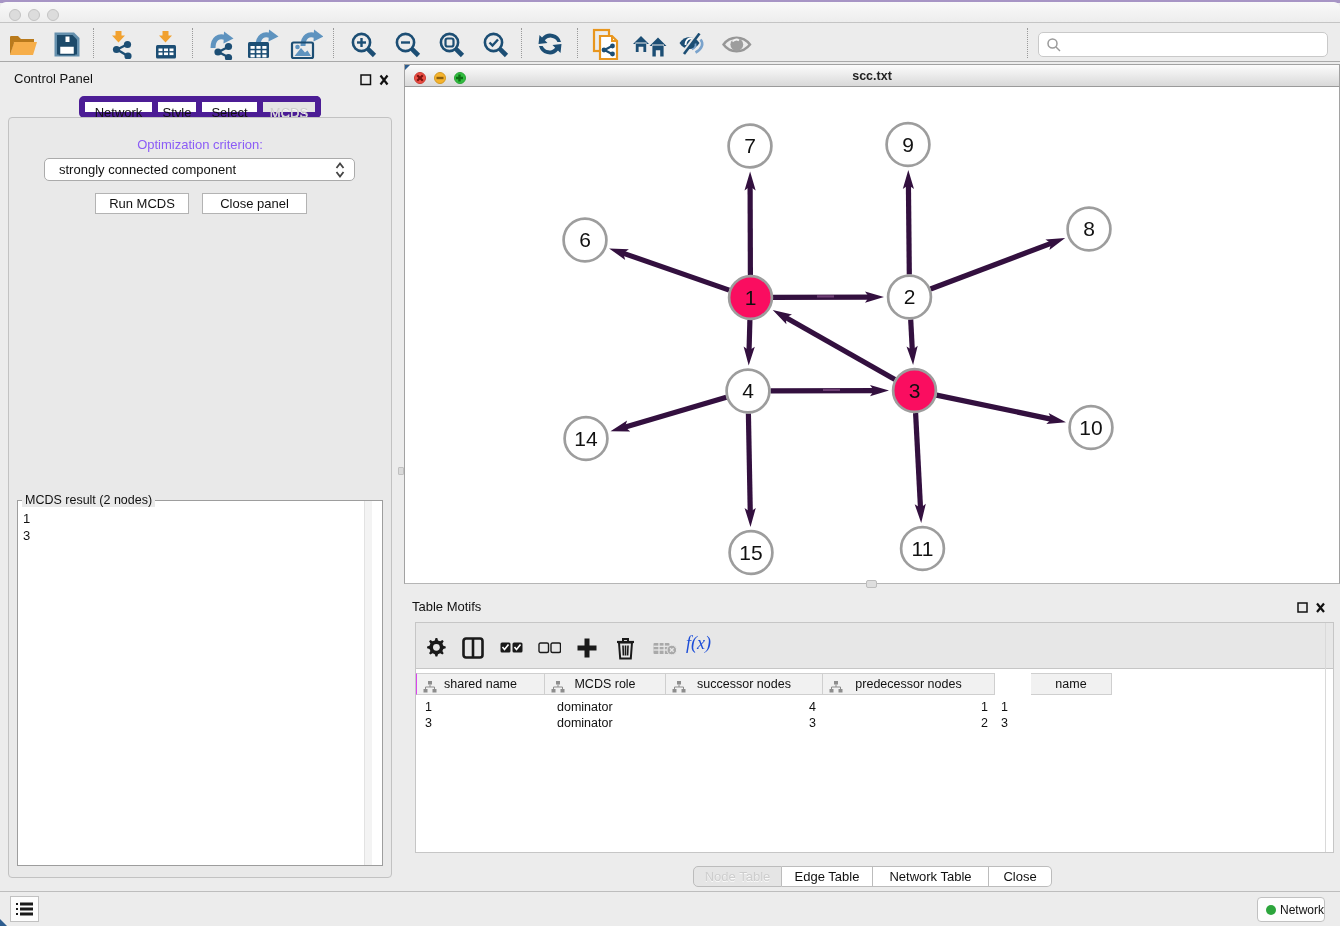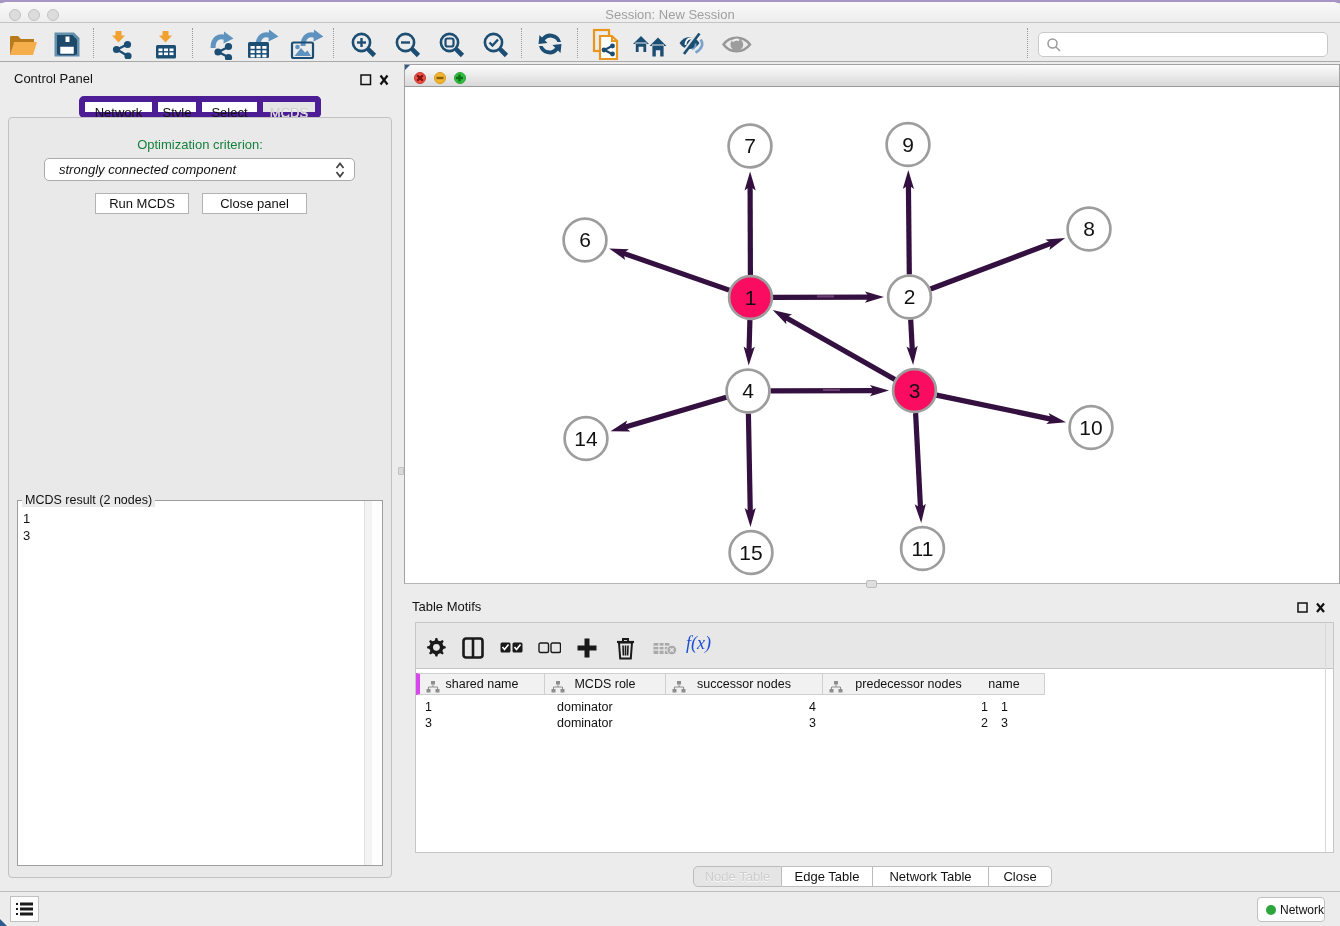--- a/index.html
+++ b/index.html
@@ -9,22 +9,22 @@
 .titlebar{left:0;top:2px;width:1340px;height:21px;background:linear-gradient(#f9f9f9,#ededed);border-bottom:1px solid #c4c4c4;border-radius:6px 6px 0 0;}
 .tl{width:12px;height:12px;border-radius:50%;background:#dcdcdc;border:1px solid #c3c3c3;position:absolute;top:7px;}
 .wtitle{width:100%;text-align:center;color:#9f9f9f;font-size:13px;top:5px;position:absolute;}
 .toolbar{left:0;top:23px;width:1340px;height:39px;background:#ececec;border-bottom:1px solid #a9a9a9;}
 .sep{position:absolute;top:28px;height:30px;width:1px;border-left:1px dotted #9a9a9a;}
 .searchbox{position:absolute;left:1038px;top:32px;width:290px;height:25px;background:#fff;border:1px solid #c9c9c9;border-radius:5px;}
 
 .cp-title{left:14px;top:71px;font-size:13px;color:#111;}
 .tab{position:absolute;top:96px;height:22px;background:#fff;border:6px solid #4c1d95;font-size:13px;color:#111;text-align:center;line-height:21px;}
 .pane{left:8px;top:117px;width:384px;height:761px;background:#e9e9e9;border:1px solid #c2c2c2;border-radius:4px;}
-.optlabel{left:0;top:137px;width:400px;text-align:center;font-size:13px;color:#15803d;}
-.dropdown{left:44px;top:158px;width:311px;height:23px;background:#fff;border:1px solid #ababab;border-radius:5px;font-size:13px;line-height:21px;color:#111;font-style:italic;}
+.optlabel{left:0;top:137px;width:400px;text-align:center;font-size:13px;color:#8b5cf6;}
+.dropdown{left:44px;top:158px;width:311px;height:23px;background:#fff;border:1px solid #ababab;border-radius:5px;font-size:13px;line-height:21px;color:#111;}
 .btn{position:absolute;height:21px;background:#fff;border:1px solid #b3b3b3;border-radius:0;font-size:13px;color:#111;text-align:center;line-height:19px;top:193px;}
 .fieldset{left:17px;top:500px;width:366px;height:366px;border:1px solid #9d9d9d;background:#fff;}
 .legend{left:22px;top:493px;font-size:12.5px;color:#111;background:#e9e9e9;padding:0 3px;}
 
 .frame-title{left:404px;top:64px;width:936px;height:23px;background:linear-gradient(#fcfcfc,#d9d9d9);border:1px solid #a2a2a2;border-bottom:1px solid #9a9a9a;}
 .canvas{left:404px;top:87px;width:936px;height:497px;background:#fff;border-left:1px solid #a2a2a2;border-right:1px solid #a2a2a2;border-bottom:1px solid #b5b5b5;}
 .ftl{position:absolute;top:6.5px;width:12px;height:12px;border-radius:50%;}
 
 .tp-title{left:412px;top:599px;font-size:13px;color:#111;}
 .tp-box{left:415px;top:622px;width:919px;height:231px;background:#fff;border:1px solid #c6c6c6;}
@@ -33,21 +33,20 @@
 .td{position:absolute;font-size:12.5px;color:#111;height:16px;line-height:16px;}
 .btab{position:absolute;top:866px;height:21px;background:#fff;border:1px solid #bcbcbc;font-size:13px;color:#111;text-align:center;line-height:20px;}
 .statusbar{left:0;top:891px;width:1340px;height:35px;background:#ececec;border-top:1px solid #bdbdbd;}
 </style></head>
 <body>
 <div class="abs purple"></div>
 <div class="abs titlebar">
  <div class="tl" style="left:9px;"></div>
     <div class="tl" style="left:28px;"></div>
     <div class="tl" style="left:47px;"></div>
- <div class="wtitle">Session: New Session</div>
 </div>
 <div class="abs toolbar"></div>
 <svg class="abs" style="left:8px;top:31px;" width="30" height="27" viewBox="0 0 30 27">
     <path d="M2 5 L10 5 L13 8 L26 8 L26 12 L6 12 Z" fill="#b97a1c"></path>
 <path d="M2 24 L6 11 L29 11 L25 24 Z" fill="#f6ae4a"></path>
     <path d="M2 24 L2 6 L5 6 L6 12 Z" fill="#b97a1c"></path>
   </svg>
 <svg class="abs" style="left:53px;top:31px;" width="28" height="27" viewBox="0 0 28 27">
     <path d="M1.5 1.5 L21 1.5 L26.5 7 L26.5 25.5 L1.5 25.5 Z" fill="#6590ad"></path>
 <path d="M4 4 L19.5 4 L24 8.5 L24 23.5 L4 23.5 Z" fill="#1d4a6a"></path>
@@ -210,20 +209,21 @@
 
 <div class="abs frame-title">
  <div class="ftl" style="left:9px;background:#ee4f45;border:1px solid #c93a32;"></div>
  <div class="ftl" style="left:29px;background:#f6b32c;border:1px solid #d29a24;"></div>
  <div class="ftl" style="left:48.5px;background:#31bd3f;border:1px solid #2aa337;"></div>
  <svg class="abs" style="left:9px;top:8.5px;" width="58" height="8" viewBox="0 0 58 8">
   <path d="M3.2 1.2 L8.8 6.8 M8.8 1.2 L3.2 6.8" stroke="#7c120e" stroke-width="2.2"></path>
   <line x1="22.5" y1="4" x2="29.5" y2="4" stroke="#8a5f10" stroke-width="2.4"></line>
   <path d="M42 4 L49 4 M45.5 0.5 L45.5 7.5" stroke="#0c7014" stroke-width="2.4"></path>
  </svg>
+ <div style="text-align:center;font-size:12.5px;font-weight:bold;color:#222;padding-top:4px;">scc.txt</div>
  <svg class="abs" style="left:0px;top:0px;" width="5" height="5">
       <path d="M0 0 L5 0 L0 5 Z" fill="#2d5d8f"></path>
     </svg>
 </div>
 <div class="abs canvas"></div>
 <svg class="abs" style="left:405px;top:87px;" width="934" height="497">
 <line x1="345.4" y1="188.0" x2="345.1" y2="97.5" stroke="#33103f" stroke-width="5.2"></line>
 <polygon points="345.1,84.5 350.7,103.5 345.1,99.5 339.5,103.5" fill="#33103f"></polygon>
 <line x1="324.2" y1="203.1" x2="216.4" y2="165.6" stroke="#33103f" stroke-width="5.2"></line>
 <polygon points="204.1,161.4 223.9,162.3 218.3,166.3 220.2,172.9" fill="#33103f"></polygon>
@@ -321,21 +321,21 @@
 <g stroke="#e7e7e7" stroke-width="1.3">
       <line x1="0.5" y1="4.3" x2="16.5" y2="4.3"></line>
       <line x1="0.5" y1="8" x2="16.5" y2="8"></line>
       <line x1="6" y1="1" x2="6" y2="12"></line>
       <line x1="11.2" y1="1" x2="11.2" y2="12"></line>
     </g>
 <circle cx="18.8" cy="8" r="4.8" fill="#a9a9a9" stroke="#e7e7e7" stroke-width="1"></circle>
 <path d="M17 6.2 L20.6 9.8 M20.6 6.2 L17 9.8" stroke="#e7e7e7" stroke-width="1.4"></path>
   </svg>
 <div class="abs" style="left:686px;top:633px;width:50px;font-family:'Liberation Serif',serif;font-style:italic;font-size:18px;color:#1d4ed8;">f(x)</div>
-<div class="th" style="left:416px;width:129px;border-left:4px solid #d946ef;"><span style="position:absolute;left:6px;top:4px;"><svg width="14" height="12" viewBox="0 0 14 12" style="vertical-align:-1px;">
+<div class="th" style="left:416px;width:129px;border-left:1px solid #d946ef;"><span style="position:absolute;left:6px;top:4px;"><svg width="14" height="12" viewBox="0 0 14 12" style="vertical-align:-1px;">
         <g fill="#8d8d8d">
           <rect x="5" y="0" width="4" height="3.5"></rect>
           <rect x="0.5" y="8" width="4" height="3.5"></rect>
           <rect x="9.5" y="8" width="4" height="3.5"></rect>
         </g>
         <path d="M7 3.5 L7 6 M2.5 8 L2.5 6 L11.5 6 L11.5 8" fill="none" stroke="#8d8d8d" stroke-width="1"></path>
       </svg></span>shared name</div>
 <div class="th" style="left:545px;width:121px;"><span style="position:absolute;left:6px;top:4px;"><svg width="14" height="12" viewBox="0 0 14 12" style="vertical-align:-1px;">
         <g fill="#8d8d8d">
           <rect x="5" y="0" width="4" height="3.5"></rect>
@@ -353,21 +353,21 @@
         <path d="M7 3.5 L7 6 M2.5 8 L2.5 6 L11.5 6 L11.5 8" fill="none" stroke="#8d8d8d" stroke-width="1"></path>
       </svg></span>successor nodes</div>
 <div class="th" style="left:823px;width:172px;"><span style="position:absolute;left:6px;top:4px;"><svg width="14" height="12" viewBox="0 0 14 12" style="vertical-align:-1px;">
         <g fill="#8d8d8d">
           <rect x="5" y="0" width="4" height="3.5"></rect>
           <rect x="0.5" y="8" width="4" height="3.5"></rect>
           <rect x="9.5" y="8" width="4" height="3.5"></rect>
         </g>
         <path d="M7 3.5 L7 6 M2.5 8 L2.5 6 L11.5 6 L11.5 8" fill="none" stroke="#8d8d8d" stroke-width="1"></path>
       </svg></span>predecessor nodes</div>
-<div class="th" style="left:964px;width:81px;">name</div>
+<div class="th" style="left:1031px;width:81px;">name</div>
 <div class="td" style="left:425px;top:699px;">1</div>
 <div class="td" style="left:557px;top:699px;">dominator</div>
 <div class="td" style="left:666px;top:699px;width:150px;text-align:right;">4</div>
 <div class="td" style="left:823px;top:699px;width:165px;text-align:right;">1</div>
 <div class="td" style="left:1001px;top:699px;">1</div>
 <div class="td" style="left:425px;top:715px;">3</div>
 <div class="td" style="left:557px;top:715px;">dominator</div>
 <div class="td" style="left:666px;top:715px;width:150px;text-align:right;">3</div>
 <div class="td" style="left:823px;top:715px;width:165px;text-align:right;">2</div>
 <div class="td" style="left:1001px;top:715px;">3</div>

